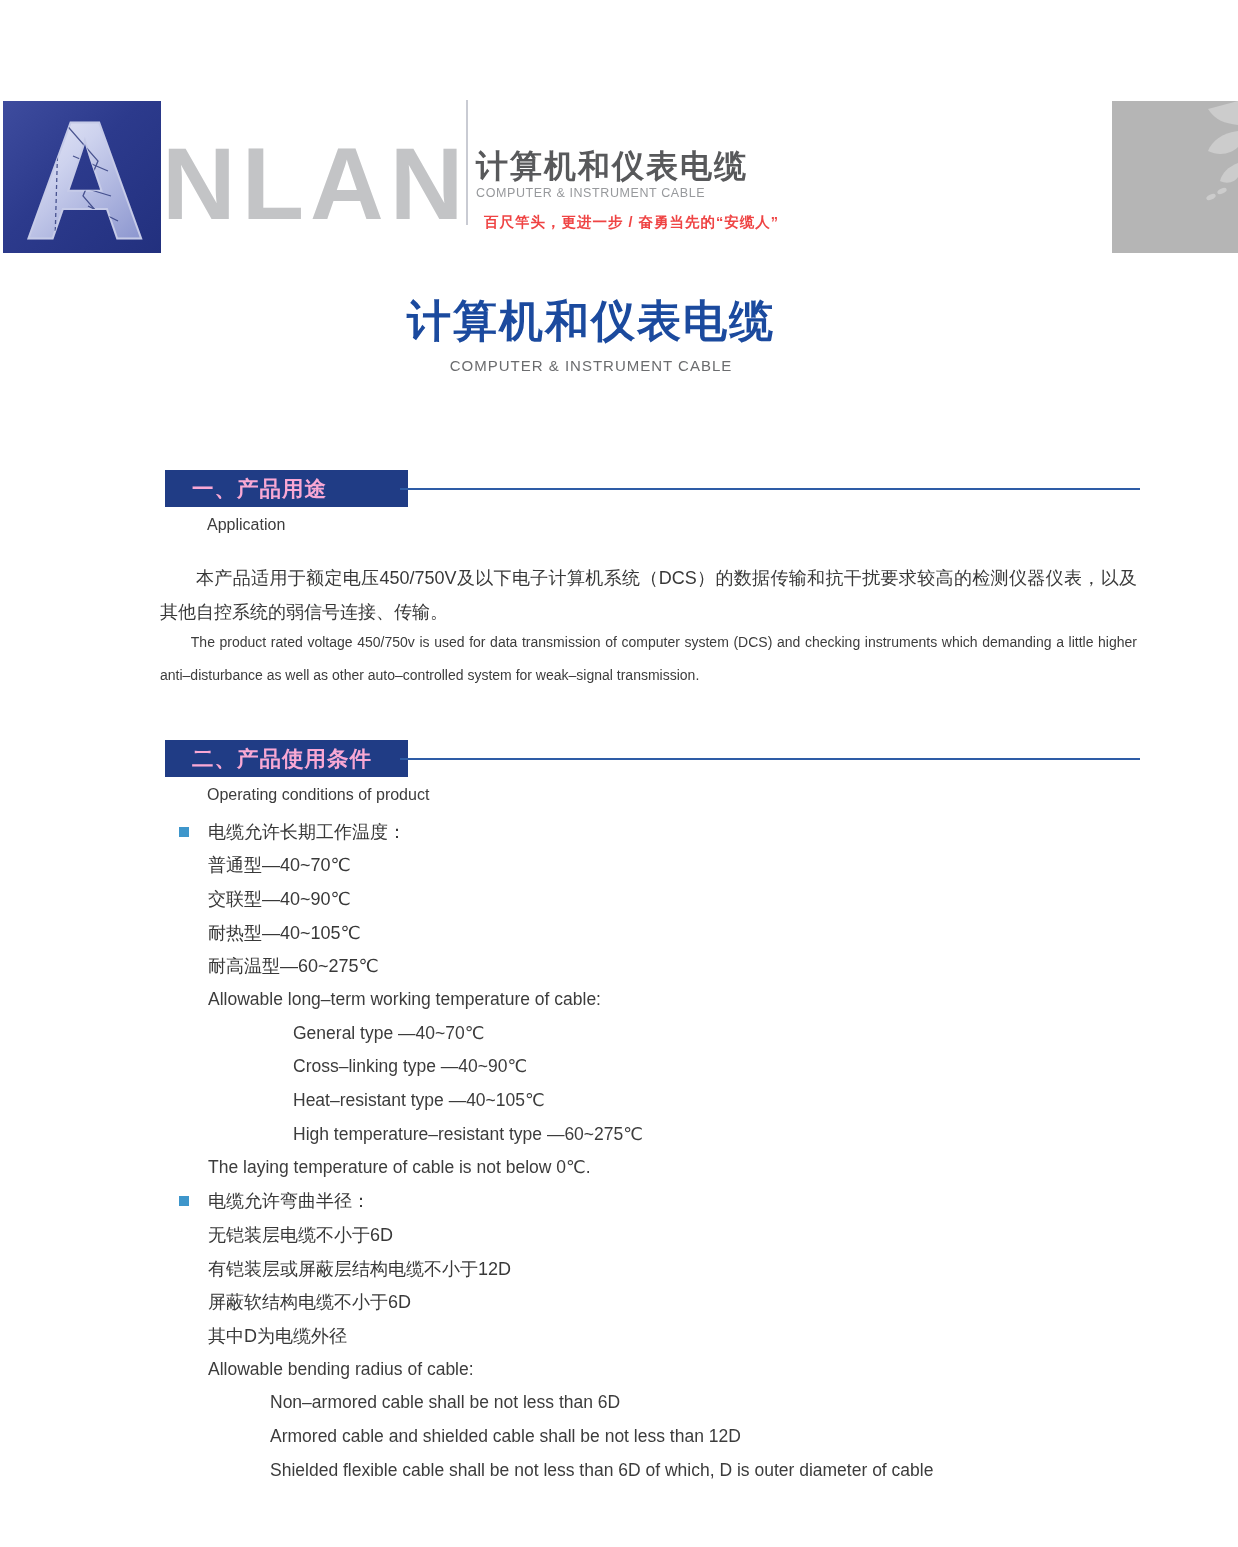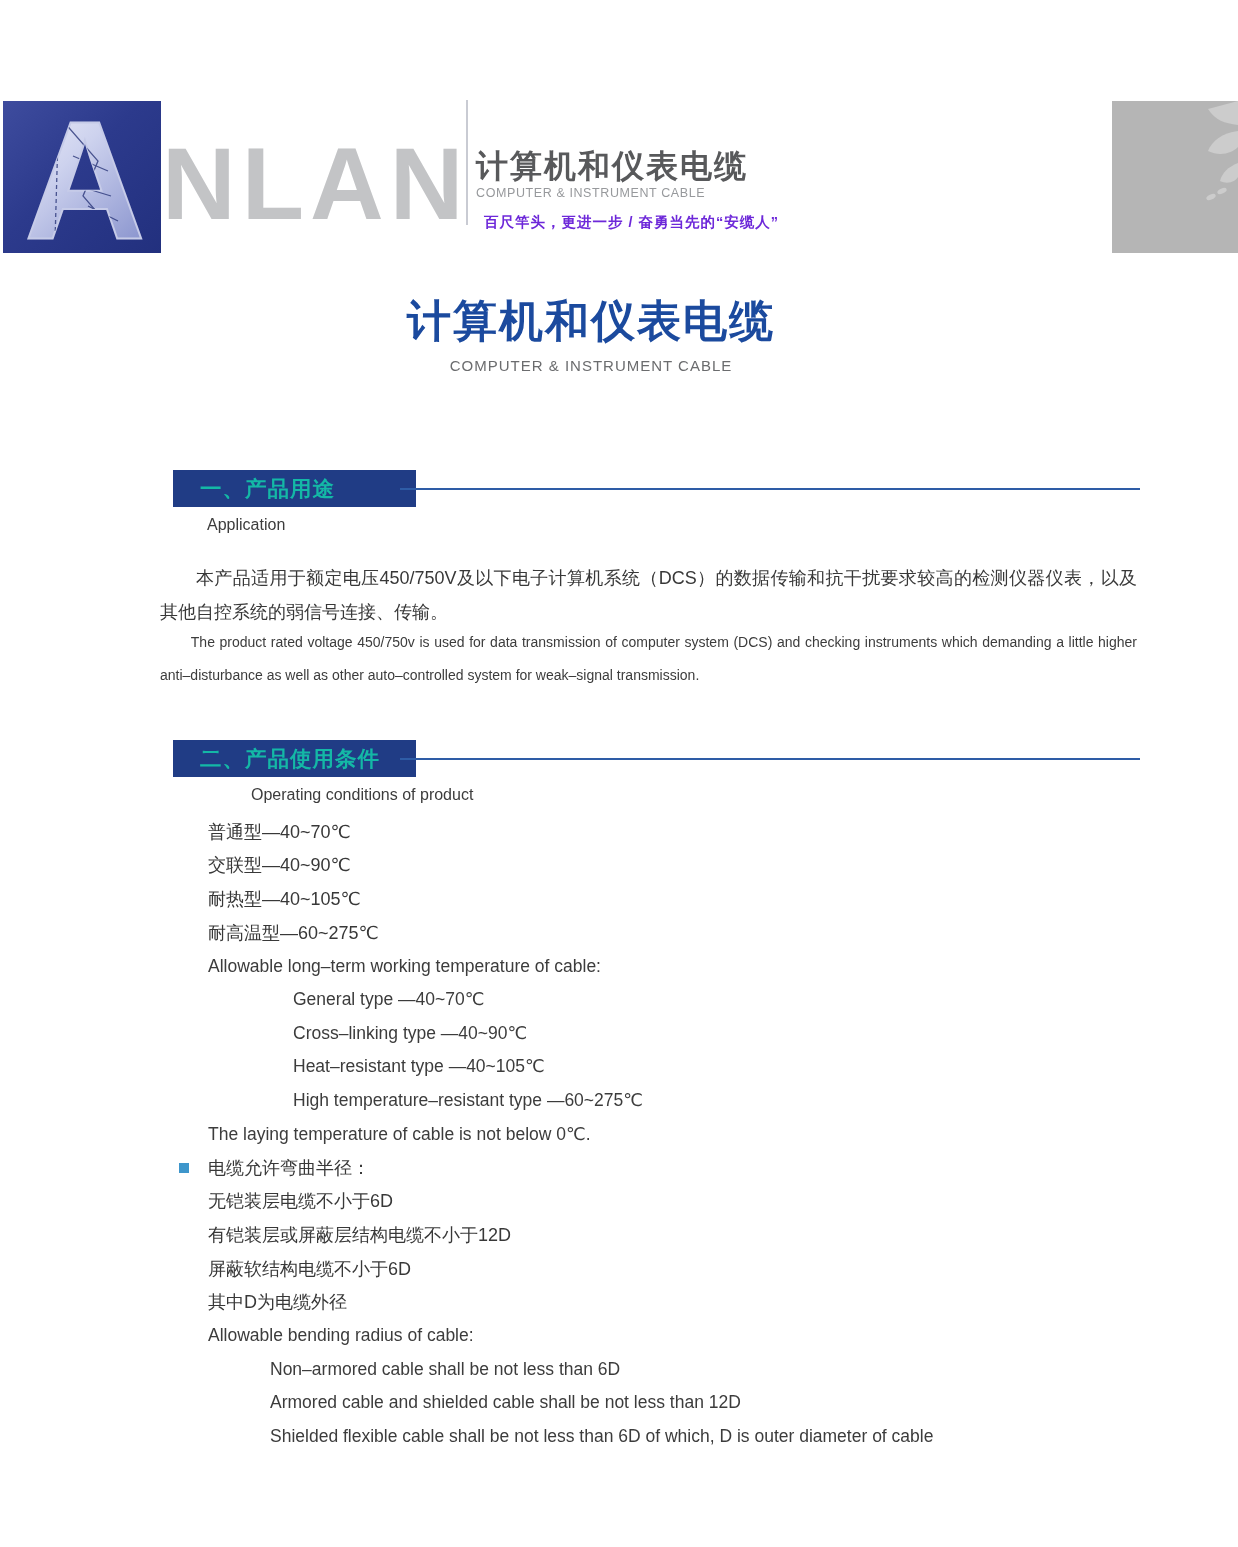--- a/index.html
+++ b/index.html
@@ -17,33 +17,33 @@
     position:absolute;left:162px;top:138px;height:100px;
     font-size:102px;font-weight:bold;color:#c3c4c6;letter-spacing:6px;
     line-height:92px;
   }
   .header-divider{
     position:absolute;left:466px;top:100px;width:2px;height:125px;background:#c9cbd3;
   }
   .header-block{position:absolute;left:476px;top:148px;width:620px;}
   .header-title-cn{font-size:32px;font-weight:bold;color:#58595b;letter-spacing:2px;line-height:36px;}
   .header-title-en{font-size:12.5px;color:#97999c;letter-spacing:0.6px;margin-top:2px;}
-  .header-slogan{font-size:14.5px;font-weight:bold;color:#6d28d9;margin-top:13px;padding-left:8px;letter-spacing:1px;}
+  .header-slogan{font-size:14.5px;font-weight:bold;color:#ef4444;margin-top:13px;padding-left:8px;letter-spacing:1px;}
   .photo-block{
     position:absolute;left:1112px;top:101px;width:126px;height:152px;background:#b5b5b5;overflow:hidden;
   }
   
   .doc-title-wrap{position:absolute;left:0;top:296px;width:1182px;text-align:center;}
   .doc-title-cn{font-size:44px;font-weight:bold;color:#1b4a9e;letter-spacing:2px;line-height:50px;}
   .doc-title-en{font-size:15px;color:#6b6c6e;letter-spacing:1px;margin-top:11px;}
   
   .section-head{position:absolute;left:157px;width:983px;height:37px;}
   .section-head .box{
-    position:absolute;left:16px;top:0;width:243px;height:37px;background:#203c85;
-    color:#14b8a6;font-size:21.5px;font-weight:bold;letter-spacing:1px;
+    position:absolute;left:8px;top:0;width:243px;height:37px;background:#203c85;
+    color:#f9a8d4;font-size:21.5px;font-weight:bold;letter-spacing:1px;
     display:flex;align-items:center;padding-left:27px;box-sizing:border-box;
   }
   .section-head .rule{
     position:absolute;left:243px;top:18px;height:2px;width:740px;background:#2e5ca6;
   }
   .section-sub{
     position:absolute;left:207px;font-size:16px;color:#3c3c3c;
   }
   
   .para-cn{
@@ -123,23 +123,27 @@
 </div>
 <div class="section-sub" style="top:516px;">Application</div>
 
 <div class="para-cn">本产品适用于额定电压450/750V及以下电子计算机系统（DCS）的数据传输和抗干扰要求较高的检测仪器仪表，以及其他自控系统的弱信号连接、传输。</div>
 <div class="para-en">The product rated voltage 450/750v is used for data transmission of computer system (DCS) and checking instruments which demanding a little higher anti–disturbance as well as other auto–controlled system for weak–signal transmission.</div>
 
 <div class="section-head" style="top:740px;">
   <div class="box">二、产品使用条件</div>
   <div class="rule"></div>
 </div>
-<div class="section-sub" style="top:786px;margin-left:44px;">Operating conditions of product</div>
+<div class="section-sub" style="top:786px;">Operating conditions of product</div>
 
 <div class="cond-list">
+  <div class="list-row cn">
+    <span class="bullet"></span>
+    <span>电缆允许长期工作温度：</span>
+  </div>
   <div class="list-row cn plain">
     <span>普通型—40~70℃</span>
   </div>
   <div class="list-row cn plain">
     <span>交联型—40~90℃</span>
   </div>
   <div class="list-row cn plain">
     <span>耐热型—40~105℃</span>
   </div>
   <div class="list-row cn plain">

